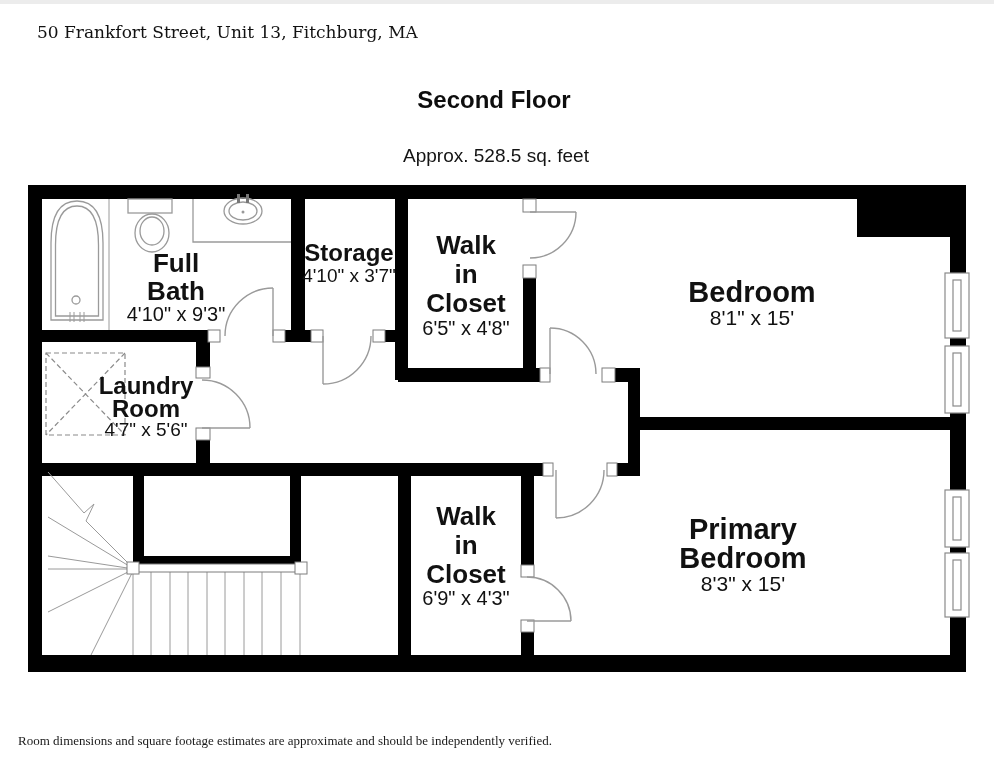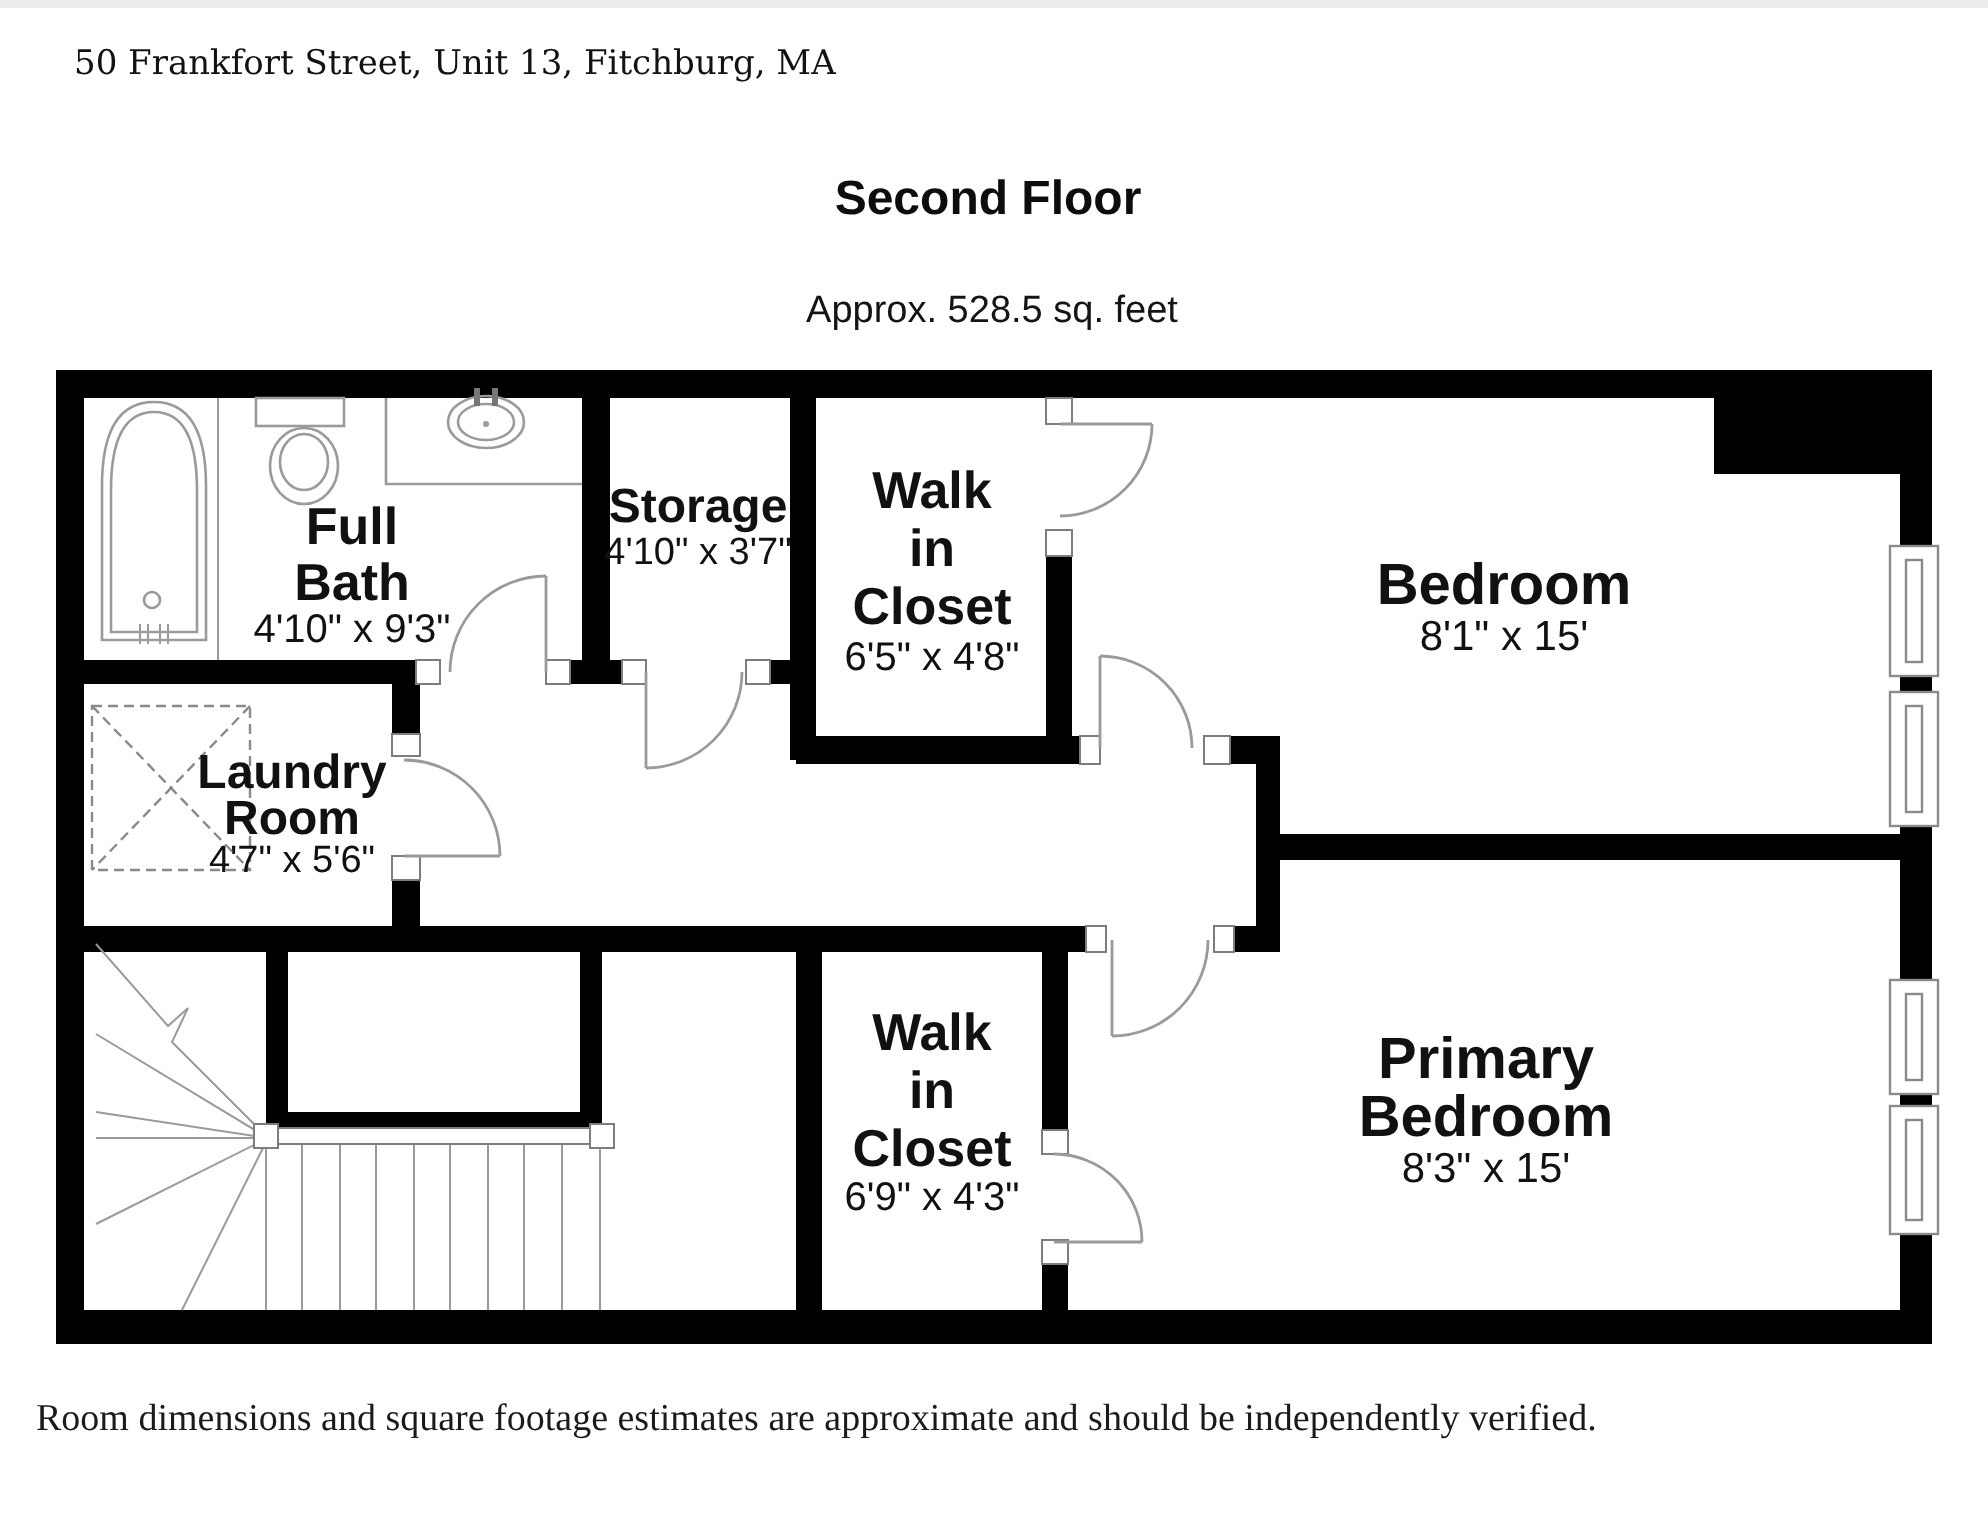--- a/index.html
+++ b/index.html
@@ -5,22 +5,22 @@
   html,body{margin:0;padding:0;background:#ffffff;}
   body{width:994px;height:768px;position:relative;overflow:hidden;
        font-family:"Liberation Sans",sans-serif;}
   .edge-strip{position:absolute;top:0;left:0;width:994px;height:4px;background:#ececec;}
   .address{position:absolute;left:37px;top:22px;font-family:"DejaVu Serif",serif;
            font-size:17px;color:#121212;white-space:nowrap;}
   .floor-title{position:absolute;left:494px;top:86px;transform:translateX(-50%);
                font-size:24px;font-weight:bold;color:#0d0d0d;white-space:nowrap;}
   .floor-area{position:absolute;left:496px;top:125px;transform:translateX(-50%);
               font-size:19px;color:#141414;white-space:nowrap;margin-top:20px;}
-  .disclaimer{position:absolute;left:18px;top:699px;font-family:"Liberation Serif",serif;
-              font-size:19px;color:#1a1a1a;white-space:nowrap;}
+  .disclaimer{position:absolute;left:18px;top:733px;font-family:"Liberation Serif",serif;
+              font-size:13px;color:#1a1a1a;white-space:nowrap;}
   svg{position:absolute;left:0;top:0;}
   svg text{fill:#111111;font-family:"Liberation Sans",sans-serif;}
   .room-name{font-weight:bold;}
   .wall{fill:#000000;stroke:none;}
   .jamb{fill:#ffffff;stroke:#7d7d7d;stroke-width:1;}
   .door{stroke:#9a9a9a;stroke-width:1.4;fill:none;}
   .fixture{stroke:#9a9a9a;stroke-width:1.3;fill:none;}
   .thin{stroke:#9a9a9a;stroke-width:1;fill:none;}
   .dash{stroke:#8a8a8a;stroke-width:1.2;fill:none;stroke-dasharray:5 3;}
   .win{fill:#ffffff;stroke:#8a8a8a;stroke-width:1.2;}

